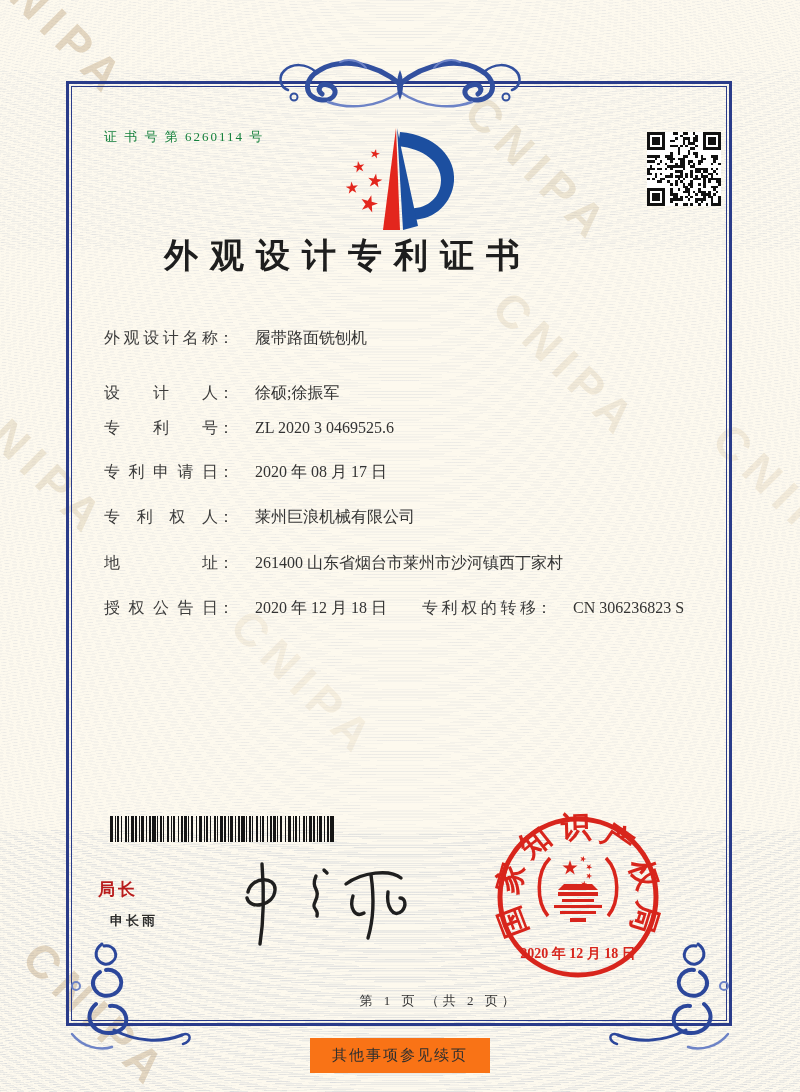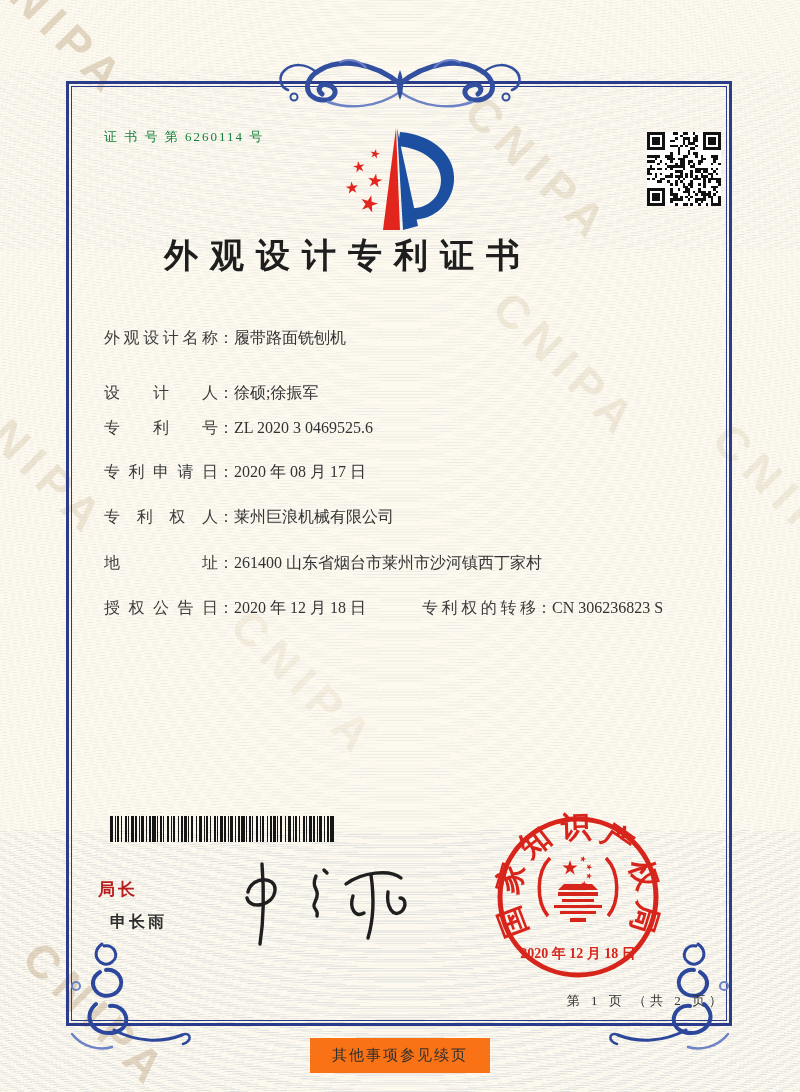--- a/index.html
+++ b/index.html
@@ -45,33 +45,33 @@
   .ornament{z-index:3;pointer-events:none;}
   
   .cert-no{left:104px;top:128px;font-size:13px;letter-spacing:2px;color:#15803d;z-index:4;}
   .title{
     left:0;top:233px;width:696px;text-align:center;z-index:4;
     font-size:34px;font-weight:bold;letter-spacing:12px;color:#1e1e1e;
   }
   .field-row{left:104px;z-index:4;font-size:16px;white-space:nowrap;}
   .f-label{display:inline-block;width:114px;text-align:justify;text-align-last:justify;color:#3c3c3c;vertical-align:top;}
   .f-colon{color:#3c3c3c;}
-  .f-value{margin-left:0;color:#333;}
+  .f-value{margin-left:21px;color:#333;}
   .row-0{top:328px;} .row-1{top:383px;} .row-2{top:418px;}
   .row-3{top:462px;} .row-4{top:507px;} .row-5{top:553px;}
   .grant-row{top:598px;}
   .grant-col2{position:absolute;left:318px;top:0;white-space:nowrap;}
   .paragraphs{left:104px;top:634px;width:614px;z-index:4;font-size:16px;line-height:1.82;color:#3a3a3a;text-align:justify;}
   .paragraphs p{margin:0;text-indent:2em;}
   .barcode{left:110px;top:816px;z-index:4;}
   .sig-title{left:98px;top:878px;z-index:4;font-family:"Liberation Sans","DejaVu Sans",sans-serif;font-size:17px;font-weight:bold;color:#b91c1c;letter-spacing:3px;}
-  .sig-name{left:110px;top:912px;z-index:4;font-family:"Liberation Sans","DejaVu Sans",sans-serif;font-size:16px;font-weight:bold;color:#2c2c2c;letter-spacing:3px;}
+  .sig-name{left:110px;top:912px;z-index:4;font-family:"Liberation Sans","DejaVu Sans",sans-serif;font-size:13px;font-weight:bold;color:#2c2c2c;letter-spacing:3px;}
   .sig-script{left:218px;top:852px;z-index:4;}
   .seal{left:487px;top:806px;z-index:5;}
-  .page-info{left:66px;top:992px;width:660px;text-align:right;z-index:4;font-size:13px;letter-spacing:4px;color:#333;}
+  .page-info{left:66px;top:992px;width:660px;text-align:center;z-index:4;font-size:13px;letter-spacing:4px;color:#333;padding-left:43px;}
   .note-box{
     left:50%;top:1038px;transform:translateX(-50%);z-index:4;
     background:#f97316;padding:8px 22px;font-size:15px;letter-spacing:2px;color:#2f2f2f;
   }
   .qr{left:647px;top:132px;z-index:4;}
   .logo{left:334px;top:126px;z-index:4;}
 </style>
 </head>
 <body>
 

